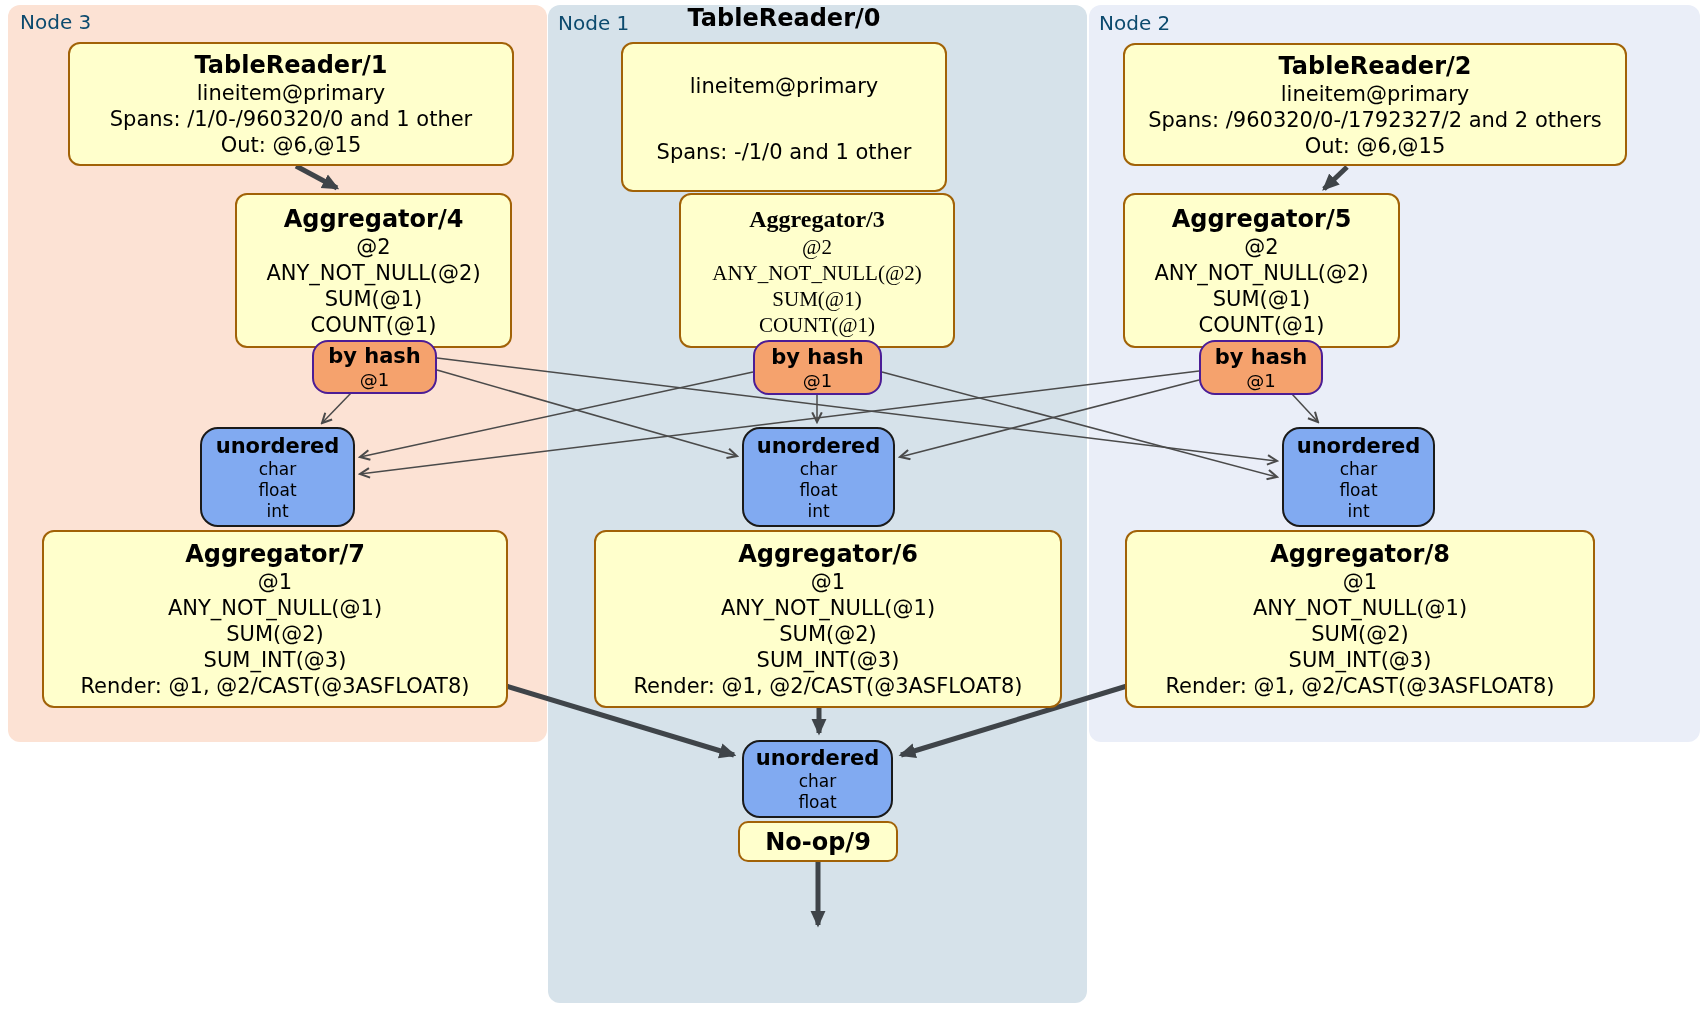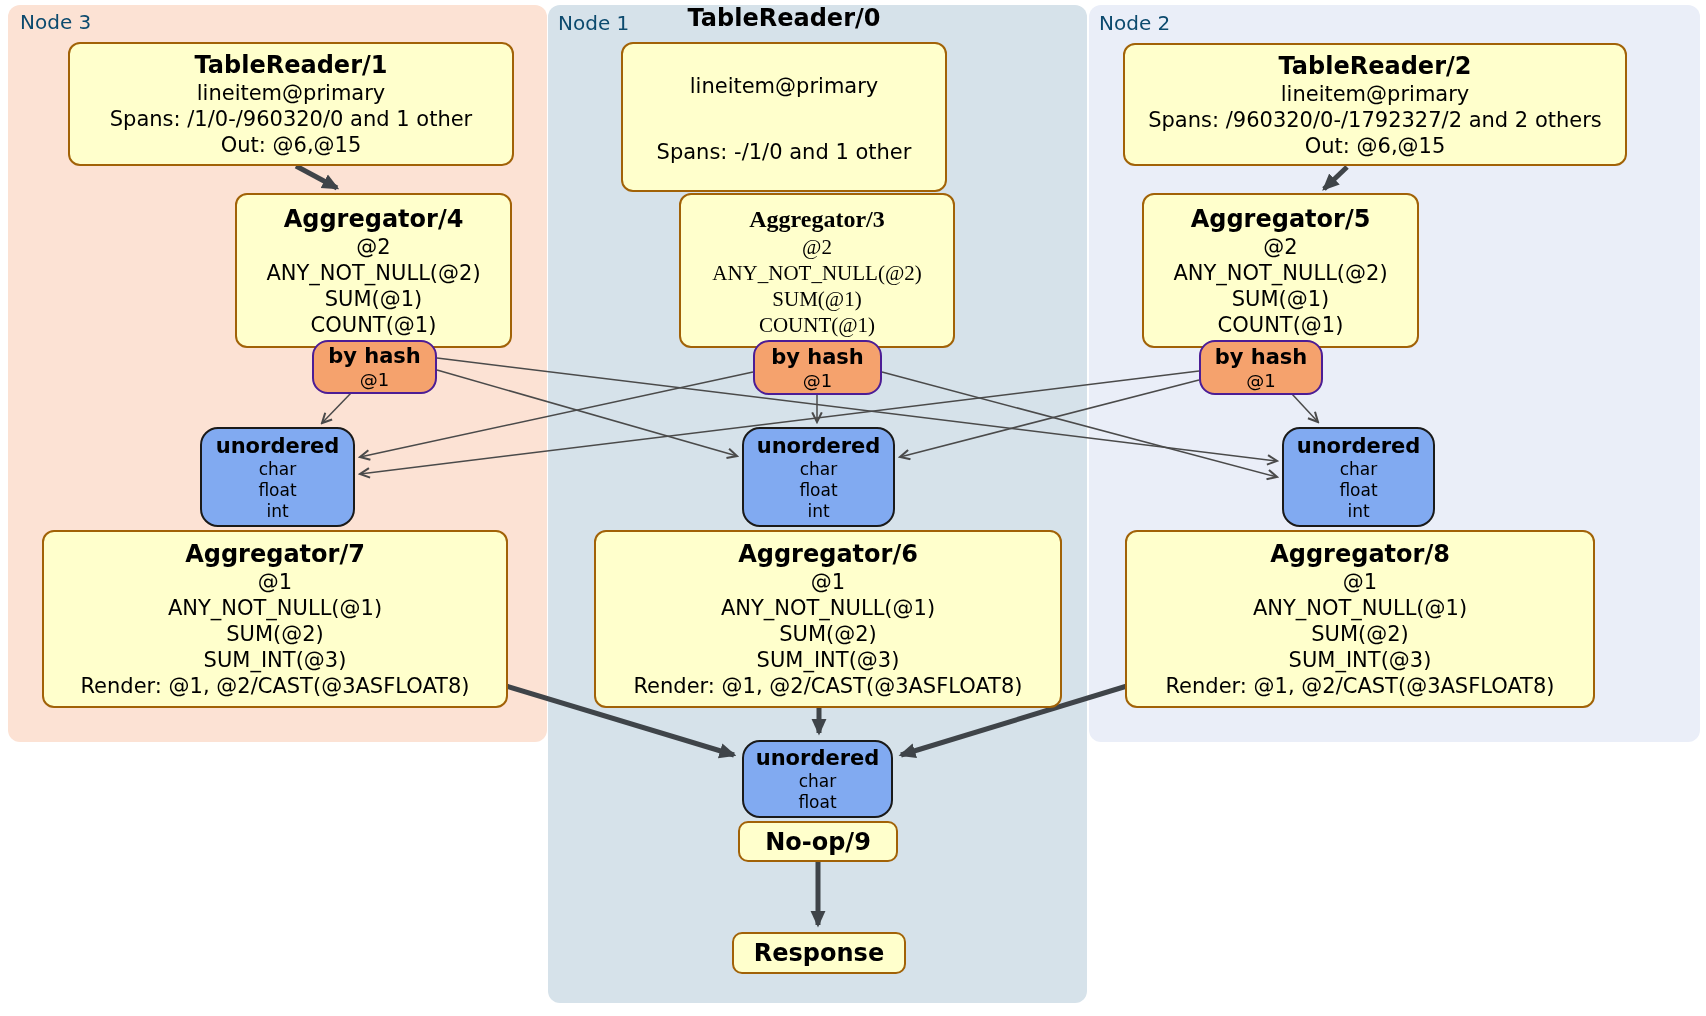--- a/index.html
+++ b/index.html
@@ -139,21 +139,21 @@
     <div class="bline">SUM_INT(@3)</div>
     <div class="bline">Render: @1, @2/CAST(@3ASFLOAT8)</div>
   </div>
 
   <div class="ybox" style="left:1123px;top:43px;width:504px;height:123px;justify-content:center;">
     <div class="title">TableReader/2</div>
     <div class="bline">lineitem@primary</div>
     <div class="bline">Spans: /960320/0-/1792327/2 and 2 others</div>
     <div class="bline">Out: @6,@15</div>
   </div>
-  <div class="ybox" style="left:1123px;top:193px;width:277px;height:155px;margin-left:19px;">
+  <div class="ybox" style="left:1123px;top:193px;width:277px;height:155px;">
     <div class="title">Aggregator/5</div>
     <div class="bline">@2</div>
     <div class="bline">ANY_NOT_NULL(@2)</div>
     <div class="bline">SUM(@1)</div>
     <div class="bline">COUNT(@1)</div>
   </div>
   <div class="router" style="left:1199px;top:340px;width:124px;height:55px;">
     <div class="rtitle">by hash</div>
     <div class="rdetail">@1</div>
   </div>
@@ -173,17 +173,14 @@
   </div>
 
   <div class="sync" style="left:742px;top:740px;width:151px;height:78px;">
     <div class="stitle">unordered</div>
     <div class="sline">char</div>
     <div class="sline">float</div>
   </div>
   <div class="ybox" style="left:738px;top:821px;width:160px;height:41px;border-radius:10px;">
     <div class="title">No-op/9</div>
   </div>
-  <div class="ybox" style="left:732px;top:932px;width:174px;height:42px;border-radius:10px;">
-    <div class="title">Response</div>
-  </div>
 
 </div>
 
 </body></html>

